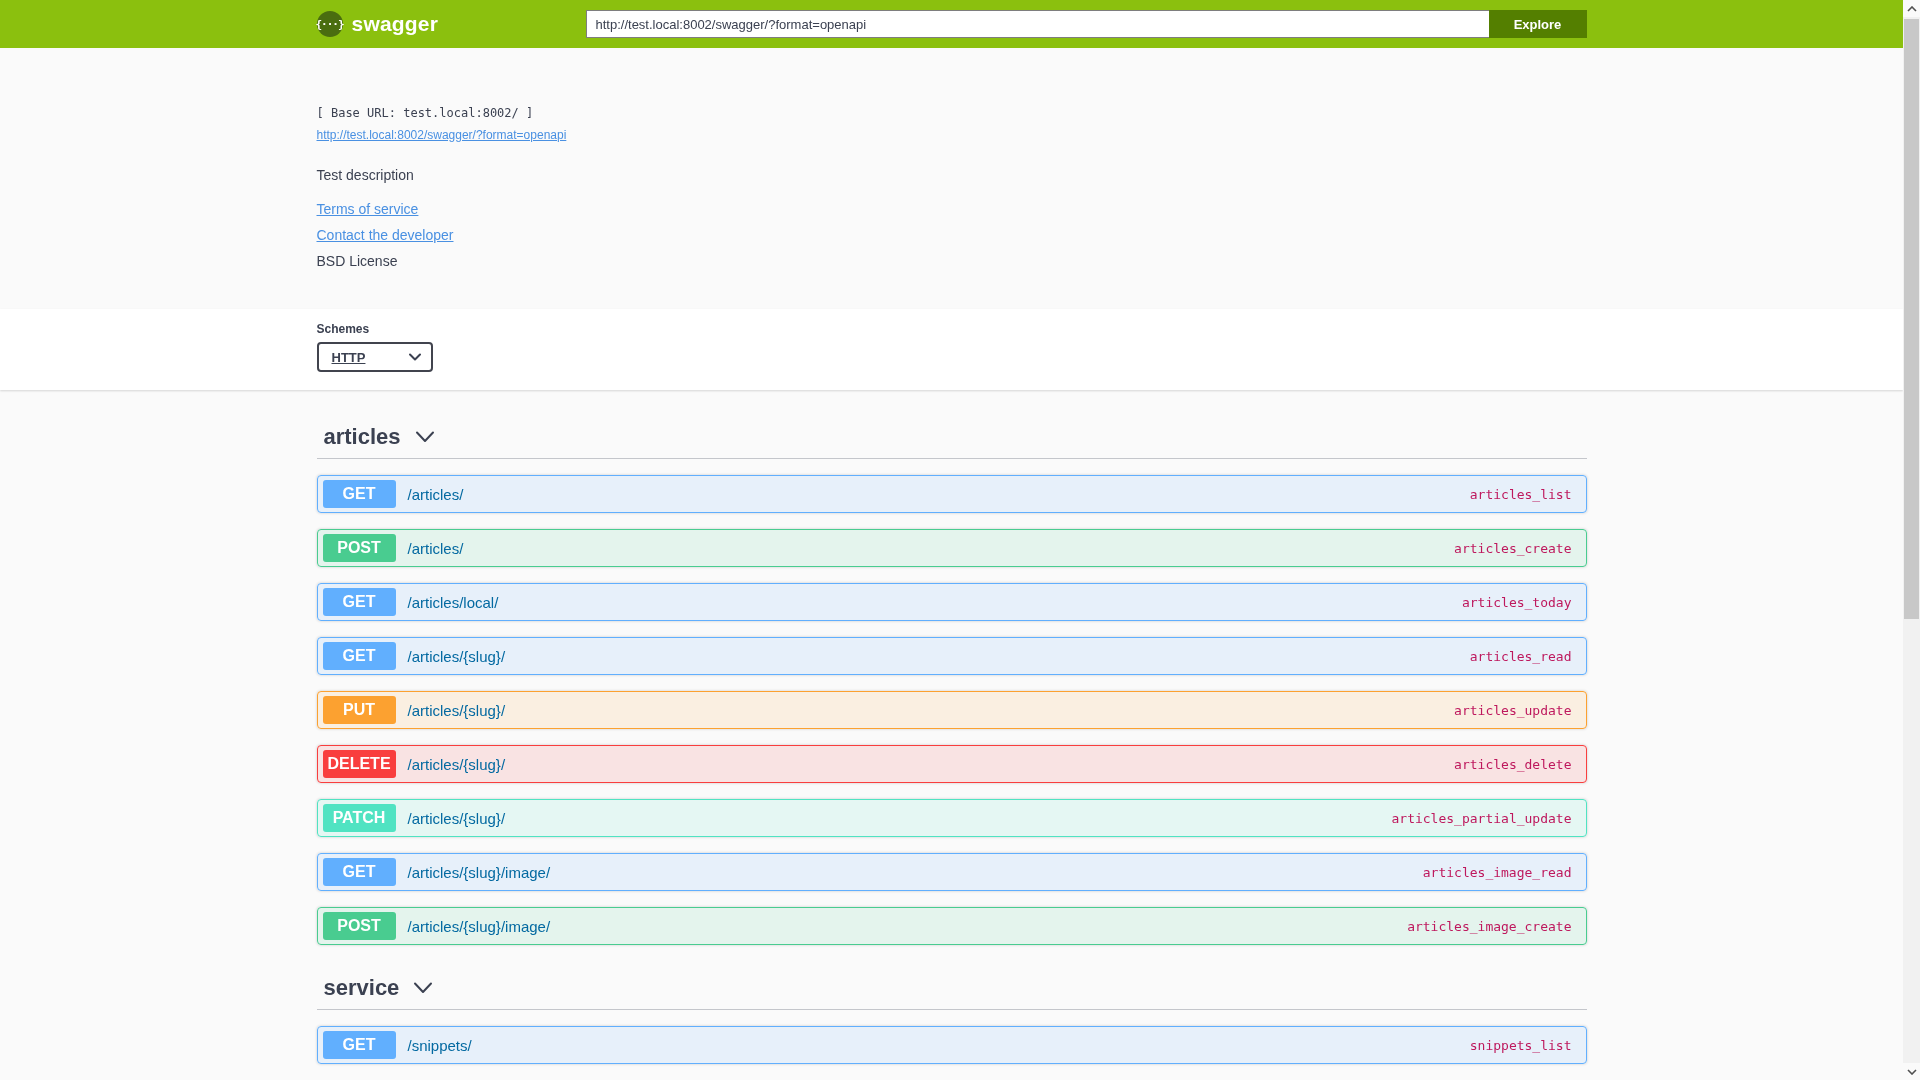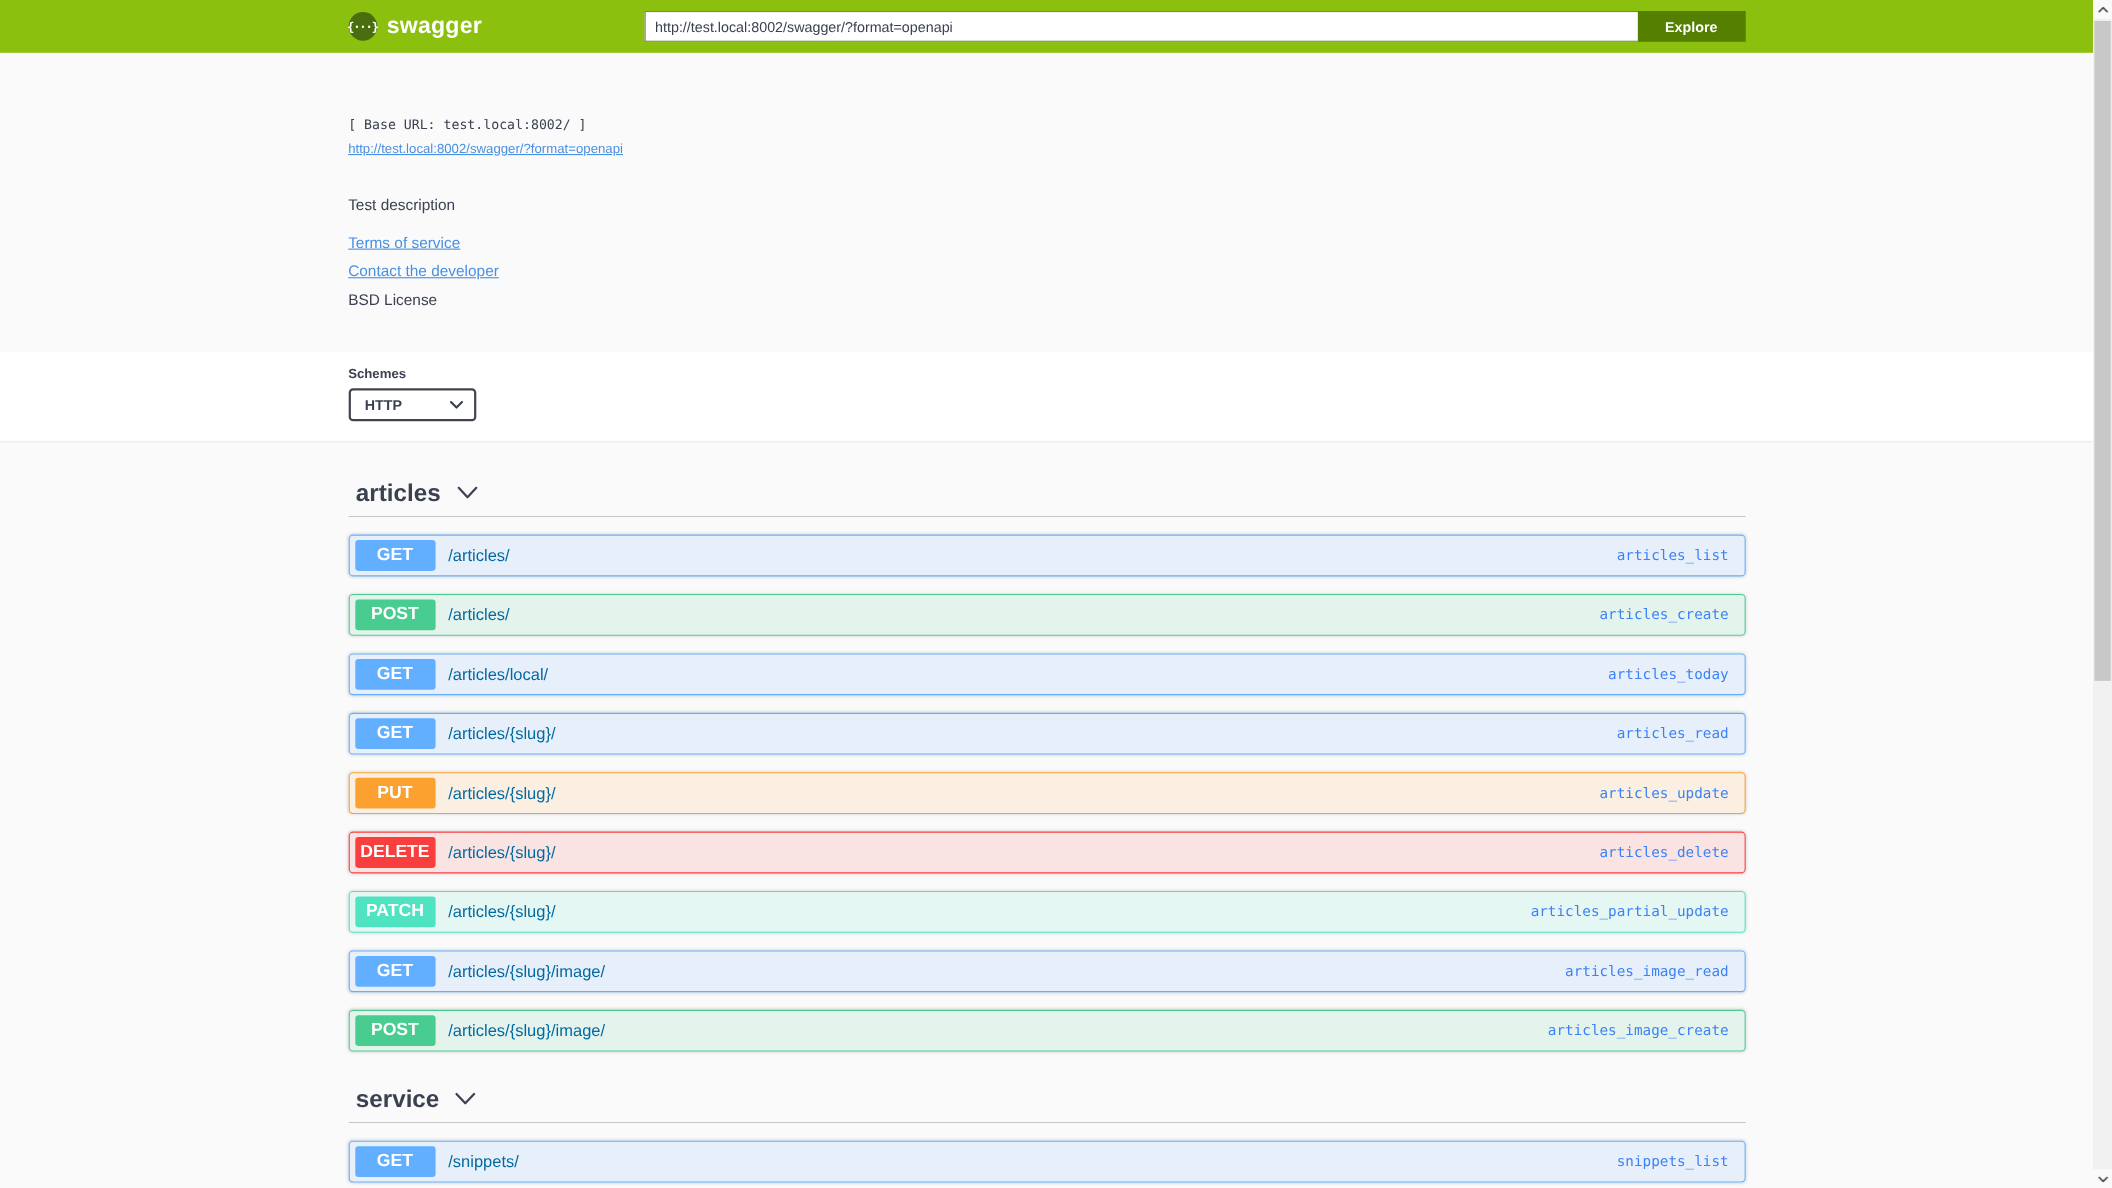--- a/index.html
+++ b/index.html
@@ -22,54 +22,54 @@
   .explore-btn { width: 98px; background: #547f00; color: #fff; font-weight: 700; font-size: 13px;
     border: none; cursor: pointer; font-family: "Liberation Sans", sans-serif; }
 
   
   .info-section { padding: 50px 0 40px; }
   .api-title { font-size: 34px; font-weight: 700; color: #3b4151; line-height: 36px; }
   .version-badge { display: inline-block; background: #7d8492; color: #fff; font-size: 10px; font-weight: 700;
     padding: 4px 5px; border-radius: 57%; vertical-align: top; position: relative; top: -8px; margin-left: 6px; }
   .base-url { font-family: "DejaVu Sans Mono", monospace; font-size: 12px; color: #3b4151; margin-top: 8px; }
   .spec-link { display: inline-block; font-size: 12px; color: #4990e2; margin-top: 8px; text-decoration: underline; }
-  .api-description { font-size: 14px; color: #3b4151; margin-top: 34px; }
+  .api-description { font-size: 14px; color: #3b4151; margin-top: 24px; }
   .info-link { display: block; width: fit-content; font-size: 14px; color: #4990e2; text-decoration: underline; }
   .info-link.terms { margin-top: 18px; }
   .info-link.contact { margin-top: 10px; }
   .license { font-size: 14px; color: #3b4151; margin-top: 10px; }
 
   
   .scheme-container { background: #fff; box-shadow: 0 1px 2px 0 rgba(0,0,0,0.15); padding: 13px 0 18px; }
   .scheme-row { display: flex; justify-content: space-between; align-items: flex-end; }
   .scheme-label { display: block; font-size: 12px; font-weight: 700; color: #3b4151; margin-bottom: 6px; }
   .scheme-select { width: 116px; height: 30px; border: 2px solid #41444e; border-radius: 4px; background: #fff;
     display: flex; align-items: center; justify-content: space-between; padding: 0 10px 0 13px;
-    font-size: 13px; font-weight: 700; color: #3b4151; cursor: pointer; }
+    font-size: 13px; font-weight: 700; color: #3b4151; cursor: pointer; text-decoration: underline; }
   .auth-wrapper { display: flex; align-items: center; }
   .btn-outline { border: 2px solid #49cc90; border-radius: 4px; background: transparent; color: #49cc90;
     font-weight: 700; font-size: 13px; display: flex; align-items: center; justify-content: center;
     cursor: pointer; font-family: "Liberation Sans", sans-serif; }
   .django-btn { width: 113px; height: 32px; }
   .auth-divider { width: 2px; height: 44px; background: #d5d5d5; margin: 0 15px; }
   .authorize-btn { width: 131px; height: 32px; gap: 11px; }
 
   
   .main { padding-top: 34px; }
   .tag-section + .tag-section { margin-top: 30px; }
   .tag-header { display: flex; align-items: center; gap: 14px; padding-left: 7px; cursor: pointer; }
   .tag-title { font-size: 22px; font-weight: 700; color: #3b4151; }
   .tag-chevron { display: flex; align-items: center; }
   .tag-divider { border-bottom: 1px solid rgba(59,65,81,0.28); margin-top: 8px; }
   .opblock { height: 38px; display: flex; align-items: center; margin-top: 16px; border-radius: 4px;
     border: 1px solid; box-shadow: 0 0 3px rgba(0,0,0,0.19); padding: 0 14px 0 5px; cursor: pointer; }
   .method-badge { width: 73px; height: 28px; border-radius: 3px; color: #fff; font-weight: 700; font-size: 16px;
     display: flex; align-items: center; justify-content: center; flex: none; }
   .op-path { font-family: Liberation Sans, sans-serif; font-size: 15px; color: #0369a1; margin-left: 12px; }
-  .op-id { margin-left: auto; font-family: "DejaVu Sans Mono", monospace; font-size: 13px; color: #3b82f6; }
+  .op-id { margin-left: auto; font-family: "DejaVu Sans Mono", monospace; font-size: 13px; color: #be185d; }
   .opblock.get    { background: rgba(97,175,254,0.12);  border-color: #61affe; }
   .opblock.get    .method-badge { background: #61affe; }
   .opblock.post   { background: rgba(73,204,144,0.12);  border-color: #49cc90; }
   .opblock.post   .method-badge { background: #49cc90; }
   .opblock.put    { background: rgba(252,161,48,0.12);  border-color: #fca130; }
   .opblock.put    .method-badge { background: #fca130; }
   .opblock.delete { background: rgba(249,62,62,0.12);   border-color: #f93e3e; }
   .opblock.delete .method-badge { background: #f93e3e; }
   .opblock.patch  { background: rgba(80,227,194,0.12);  border-color: #50e3c2; }
   .opblock.patch  .method-badge { background: #50e3c2; }

